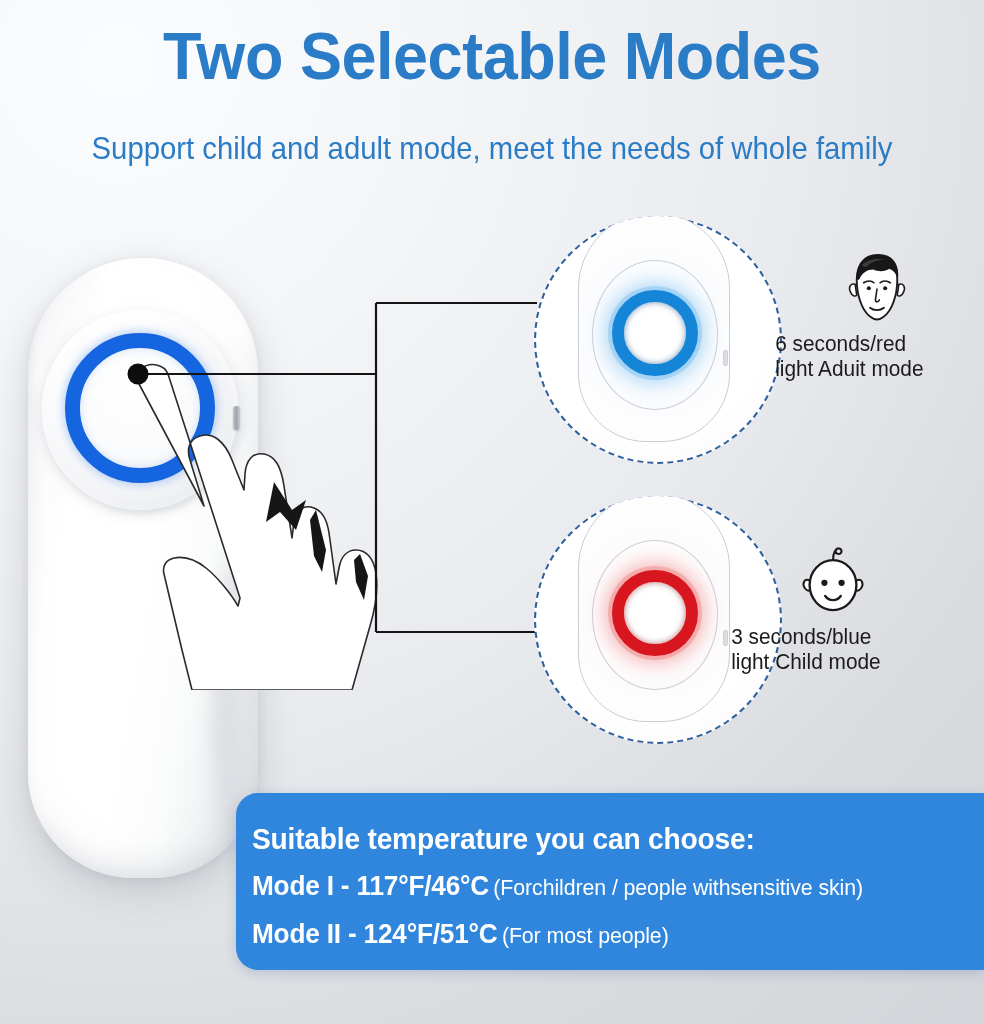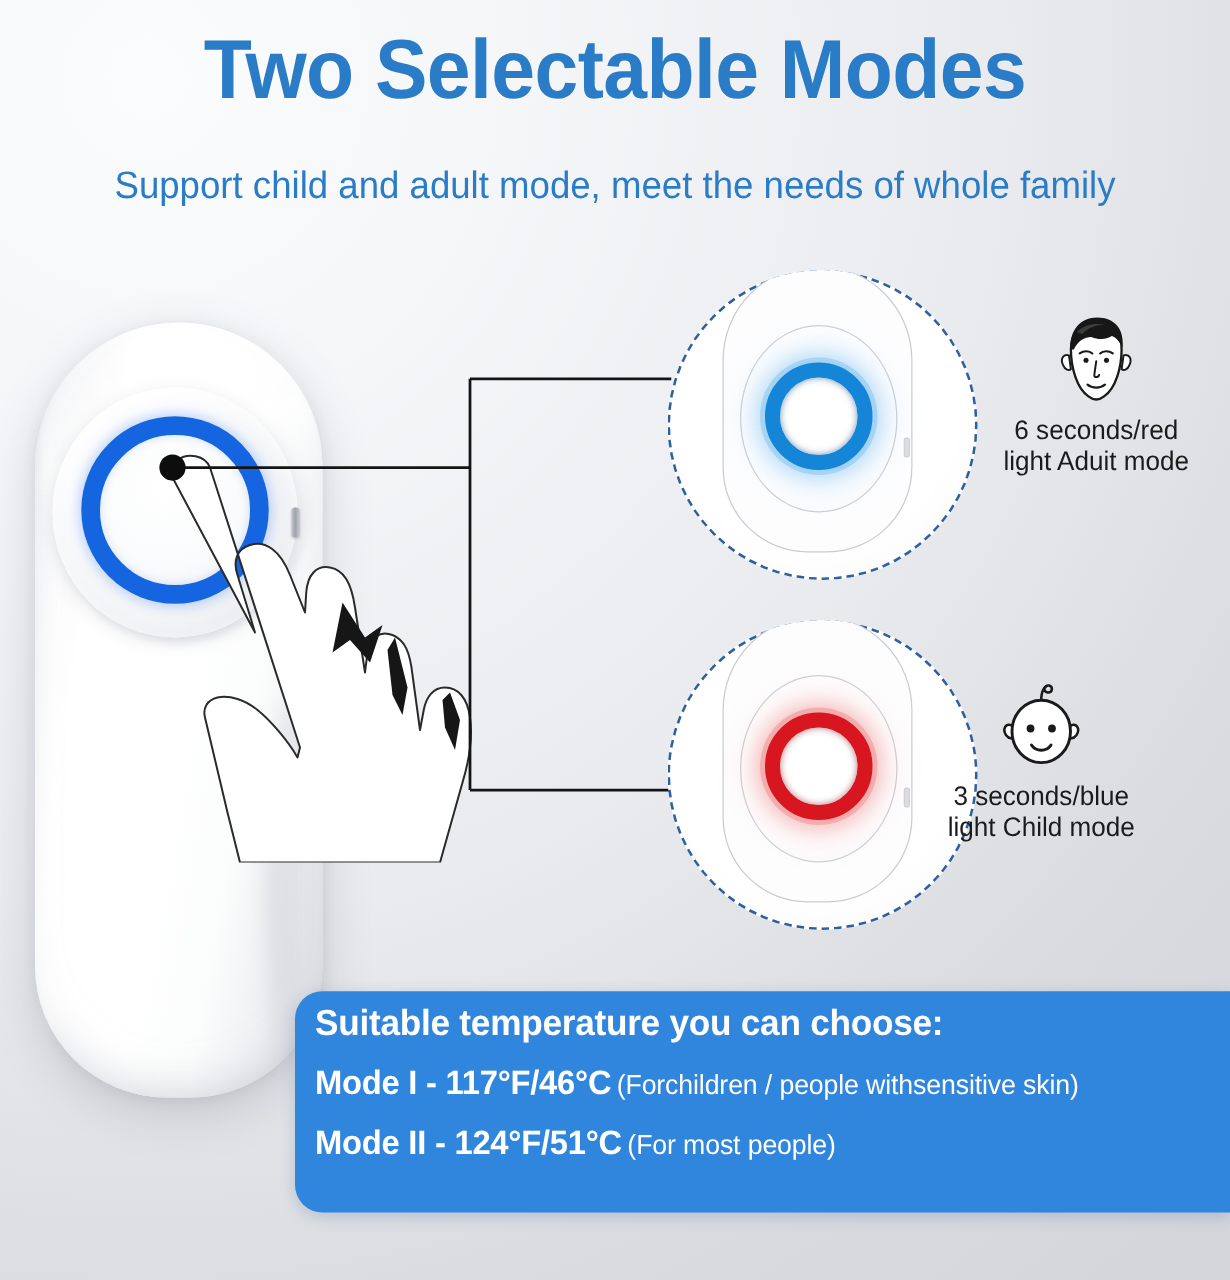--- a/index.html
+++ b/index.html
@@ -265,21 +265,21 @@
       0 0 14px 8px rgba(240,130,130,0.38),
       0 0 26px 14px rgba(246,170,170,0.22),
       inset 0 0 6px rgba(120,8,12,0.55);
     background: #ffffff;
   }
 
   
   .mode-label {
     position: absolute;
     width: 210px;
-    text-align: center;
+    text-align: left;
   }
   #label-adult { left: 772px; top: 250px; }
   #label-child { left: 728px; top: 543px; }
   .mode-icon {
     display: block;
     margin: 0 auto;
     height: 78px;
   }
   .mode-text {
     margin-top: 4px;
@@ -295,21 +295,21 @@
     position: absolute;
     left: 236px;
     top: 793px;
     width: 748px;
     height: 177px;
     border-radius: 22px 0 0 22px;
     background: #3086dc;
     box-shadow: 0 3px 12px rgba(40,90,150,0.22);
     color: #ffffff;
     box-sizing: border-box;
-    padding: 12px 0 0 16px;
+    padding: 32px 0 0 16px;
   }
   #box-heading {
     font-size: 29px;
     font-weight: 700;
     line-height: 1.0;
     letter-spacing: -0.2px;
     transform: scaleX(0.97);
     transform-origin: left center;
     white-space: nowrap;
   }

